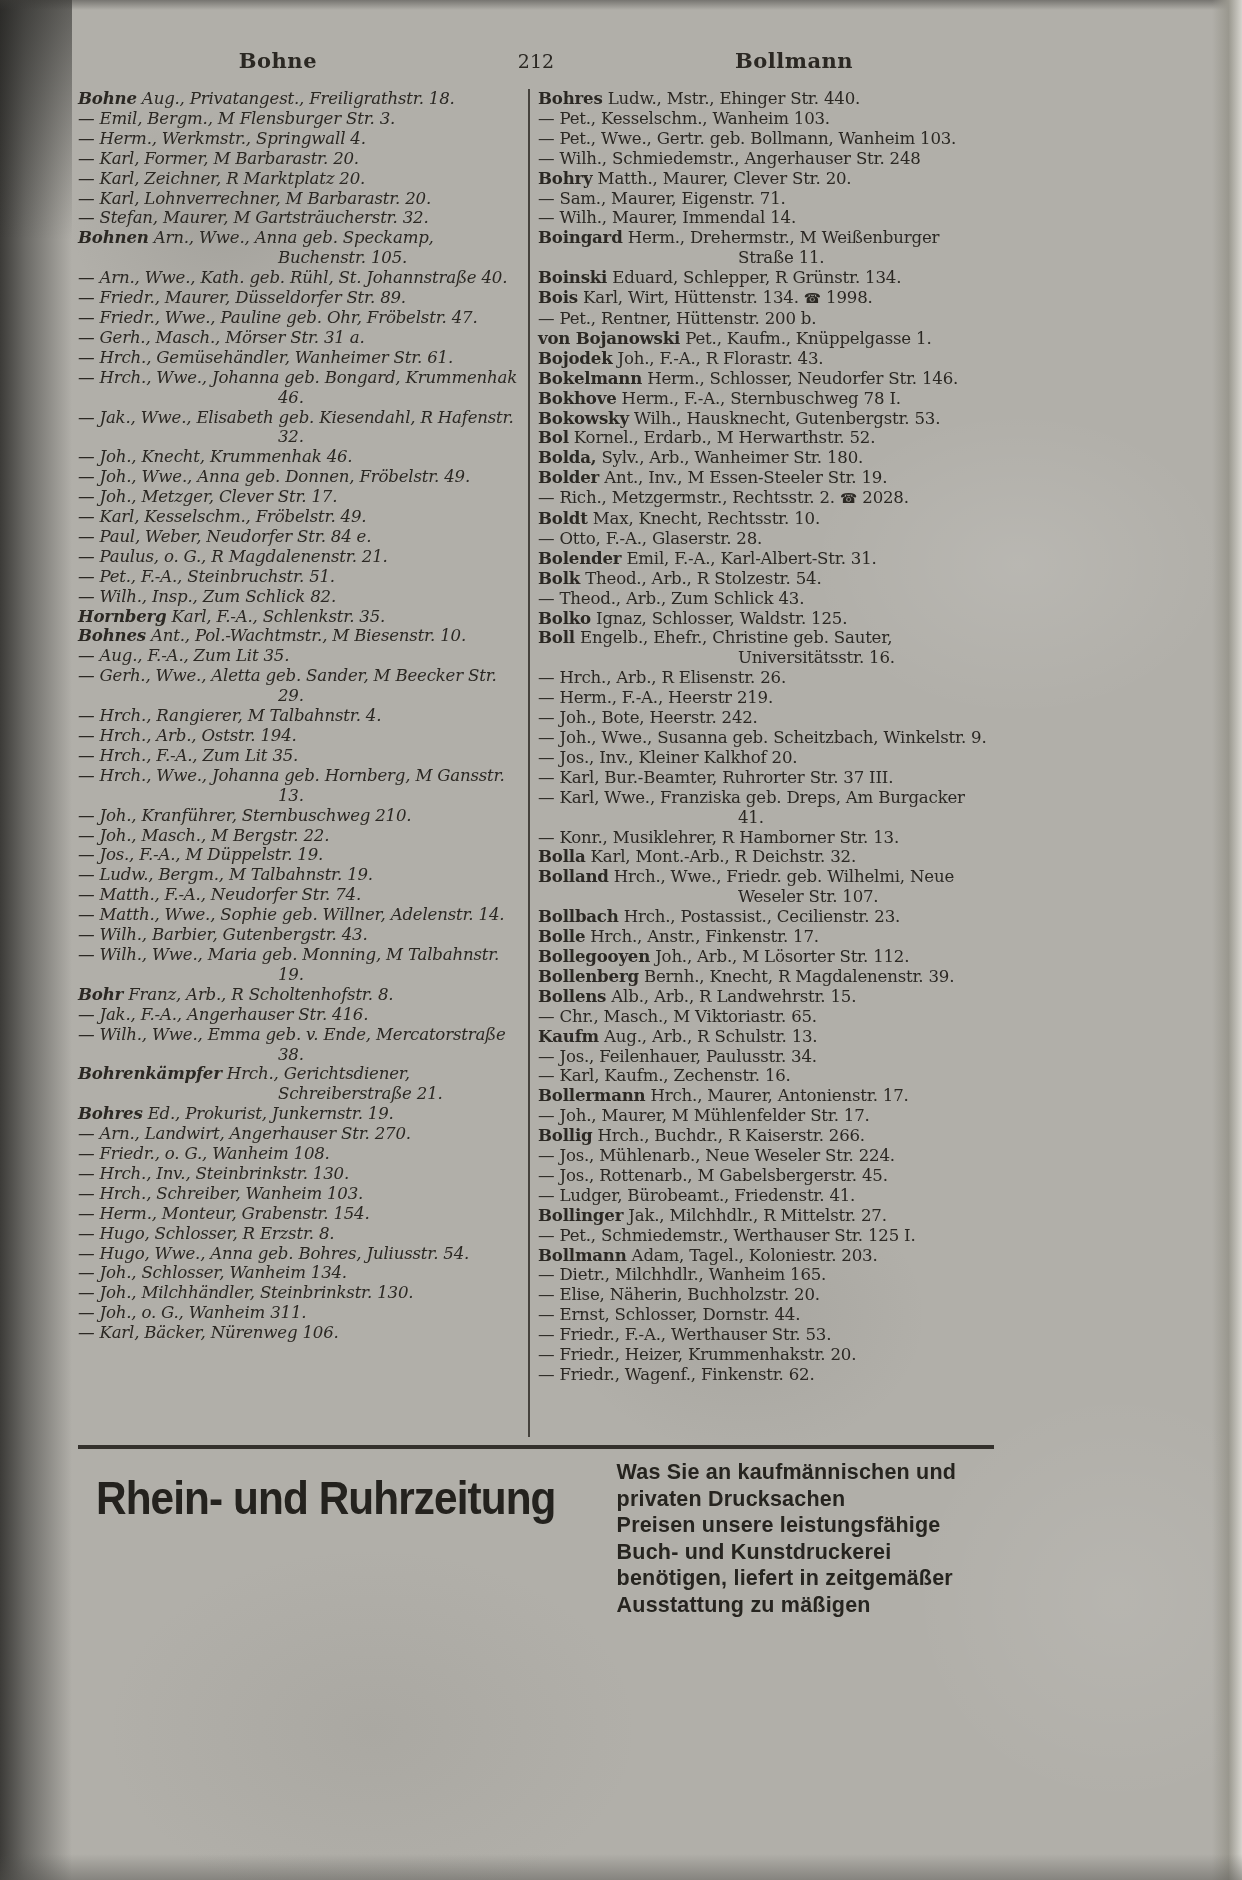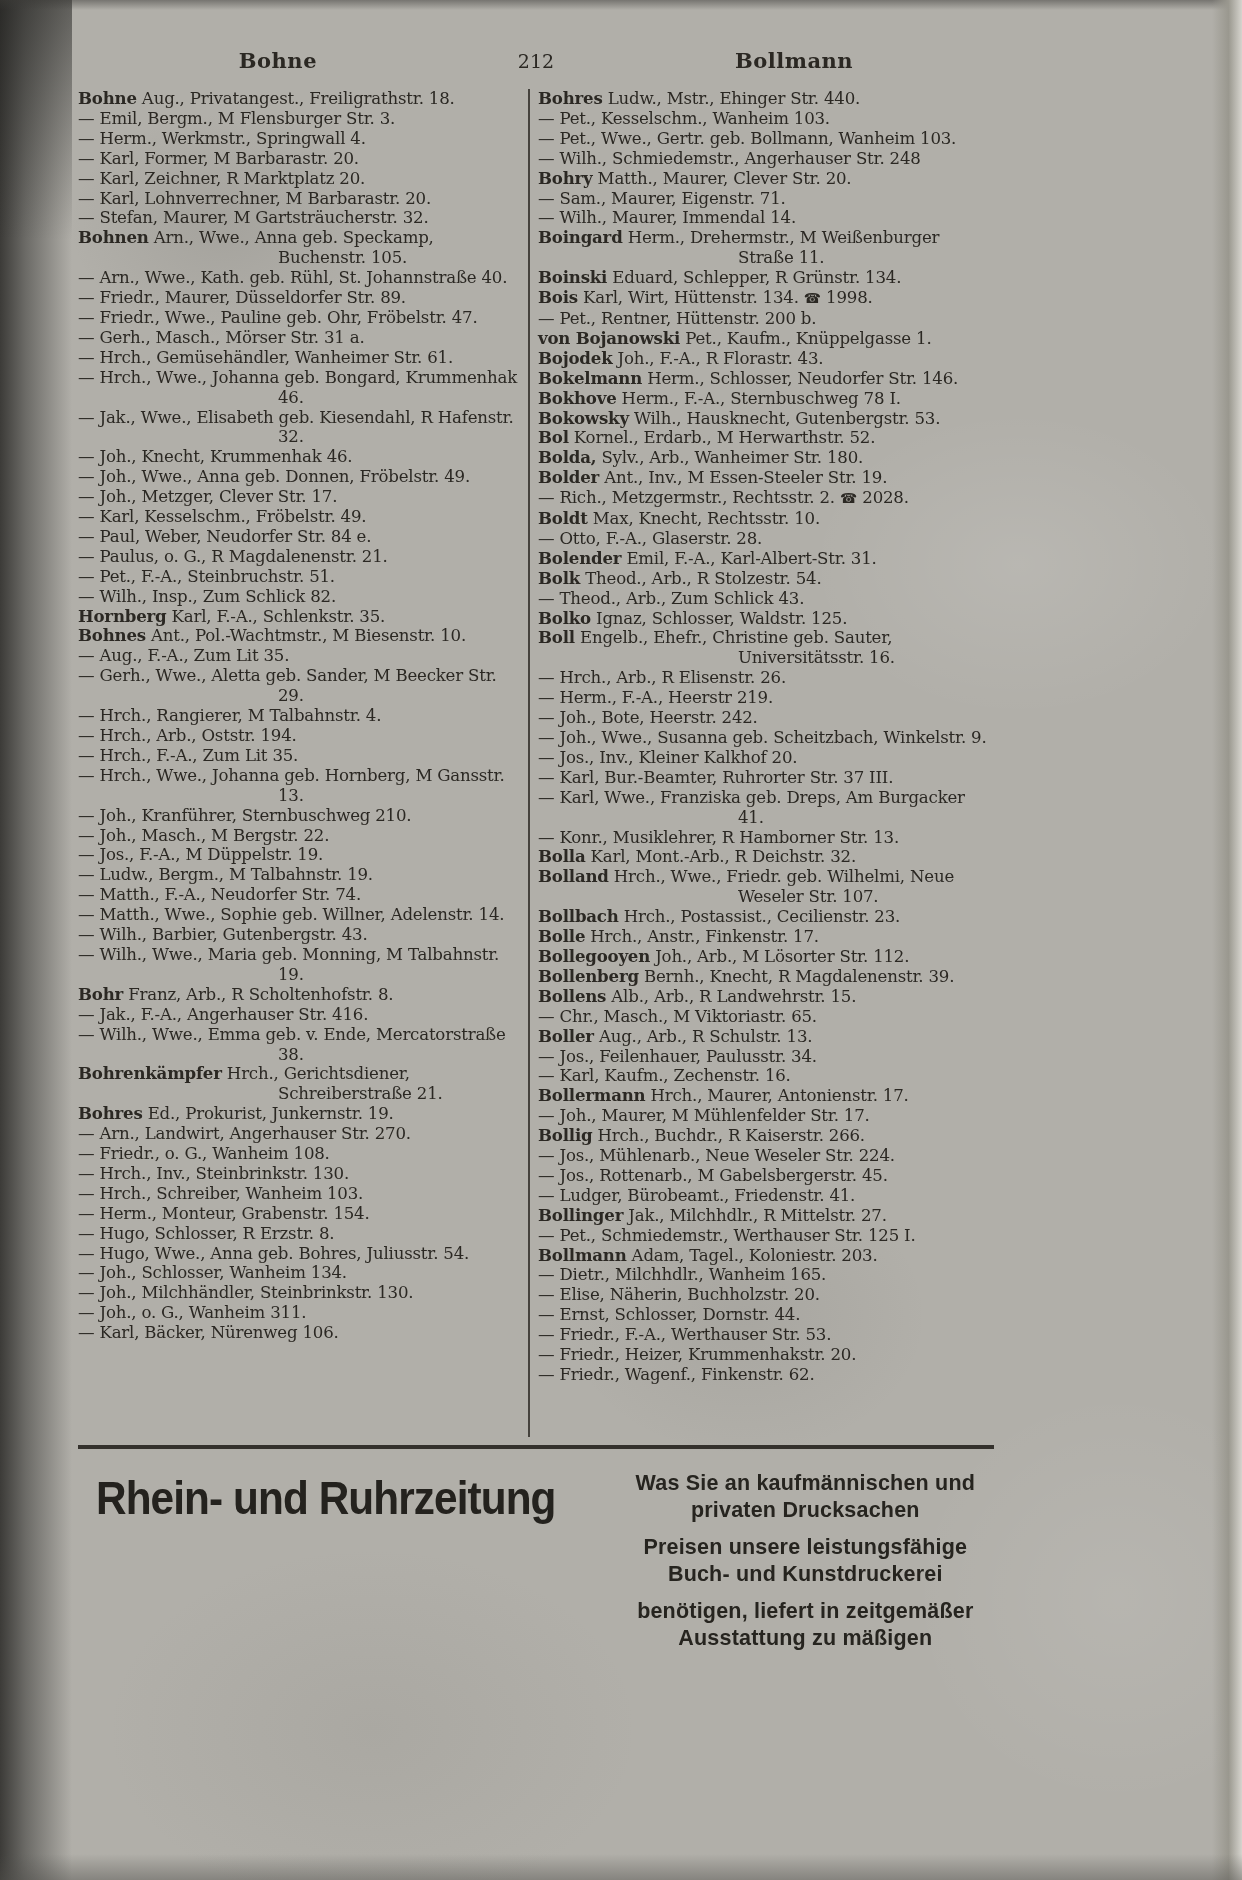--- a/index.html
+++ b/index.html
@@ -35,42 +35,42 @@
     background:linear-gradient(to top,rgba(80,79,75,.45),transparent);}
 
   .print{position:absolute;left:78px;top:48px;width:916px;}
 
   .page-header{display:grid;grid-template-columns:1fr auto 1fr;align-items:baseline;margin-bottom:16px;}
   .ph-key{font-weight:bold;font-size:21px;text-align:center;letter-spacing:.5px;}
   .ph-num{font-size:19px;text-align:center;padding:0 40px;}
 
   .columns{display:flex;align-items:stretch;min-height:1348px;}
   .col{box-sizing:border-box;}
-  .col-left{width:450px;padding-right:8px;}
+  .col-left{width:450px;padding-right:8px;font-style:italic;}
   .col-right{width:466px;border-left:2px solid #45423d;padding-left:8px;}
 
   .entry{
     margin:0;padding-left:200px;text-indent:-200px;
     font-size:16.6px;line-height:19.9px;letter-spacing:-0.2px;
   }
   .surname{font-weight:bold;}
   .phone{font-family:"DejaVu Sans",sans-serif;font-size:14px;}
 
   .footer-rule{height:4px;background:#34312c;margin-top:8px;border:0;}
   .footer{display:flex;align-items:flex-start;margin-top:10px;}
   .logo{
     font-family:"Liberation Sans",sans-serif;font-weight:bold;
     font-size:47px;line-height:78px;letter-spacing:-1px;white-space:nowrap;
     transform:scaleX(.9);transform-origin:left center;color:#24221e;margin-left:18px;
   }
   .ad{
     margin-left:10px;font-family:"Liberation Sans",sans-serif;font-weight:bold;
     font-size:21.5px;line-height:26.5px;color:#26241f;letter-spacing:.2px;
   }
-  .ad p{margin:11px;text-align:center;}
+  .ad p{margin:0;}
 </style>
 </head>
 <body>
 
 <div class="page">
   <div class="edge-left"></div>
   <div class="edge-top"></div>
   <div class="edge-right"></div>
   <div class="edge-bottom"></div>
 
@@ -177,21 +177,21 @@
           <p class="entry">— Karl, Wwe., Franziska geb. Dreps, Am Burgacker 41.</p>
           <p class="entry">— Konr., Musiklehrer, R Hamborner Str. 13.</p>
           <p class="entry"><span class="surname">Bolla</span> Karl, Mont.-Arb., R Deichstr. 32.</p>
           <p class="entry"><span class="surname">Bolland</span> Hrch., Wwe., Friedr. geb. Wilhelmi, Neue Weseler Str. 107.</p>
           <p class="entry"><span class="surname">Bollbach</span> Hrch., Postassist., Cecilienstr. 23.</p>
           <p class="entry"><span class="surname">Bolle</span> Hrch., Anstr., Finkenstr. 17.</p>
           <p class="entry"><span class="surname">Bollegooyen</span> Joh., Arb., M Lösorter Str. 112.</p>
           <p class="entry"><span class="surname">Bollenberg</span> Bernh., Knecht, R Magdalenenstr. 39.</p>
           <p class="entry"><span class="surname">Bollens</span> Alb., Arb., R Landwehrstr. 15.</p>
           <p class="entry">— Chr., Masch., M Viktoriastr. 65.</p>
-          <p class="entry"><span class="surname">Boller</span> Aug., Arb., R Schulstr. 13.</p>
+          <p class="entry"><span class="surname">Kaufm</span> Aug., Arb., R Schulstr. 13.</p>
           <p class="entry">— Jos., Feilenhauer, Paulusstr. 34.</p>
           <p class="entry">— Karl, Kaufm., Zechenstr. 16.</p>
           <p class="entry"><span class="surname">Bollermann</span> Hrch., Maurer, Antonienstr. 17.</p>
           <p class="entry">— Joh., Maurer, M Mühlenfelder Str. 17.</p>
           <p class="entry"><span class="surname">Bollig</span> Hrch., Buchdr., R Kaiserstr. 266.</p>
           <p class="entry">— Jos., Mühlenarb., Neue Weseler Str. 224.</p>
           <p class="entry">— Jos., Rottenarb., M Gabelsbergerstr. 45.</p>
           <p class="entry">— Ludger, Bürobeamt., Friedenstr. 41.</p>
           <p class="entry"><span class="surname">Bollinger</span> Jak., Milchhdlr., R Mittelstr. 27.</p>
           <p class="entry">— Pet., Schmiedemstr., Werthauser Str. 125 I.</p>

